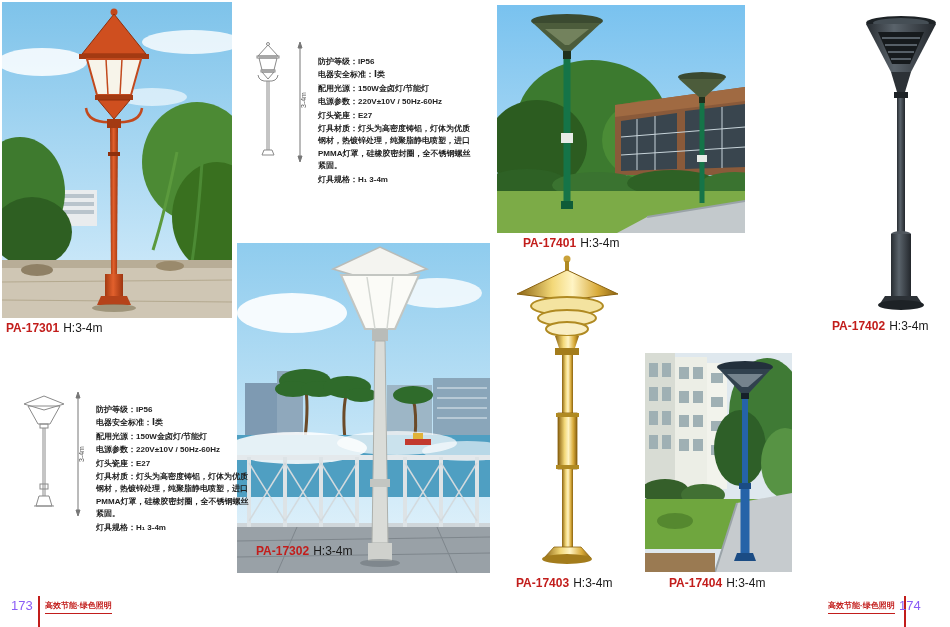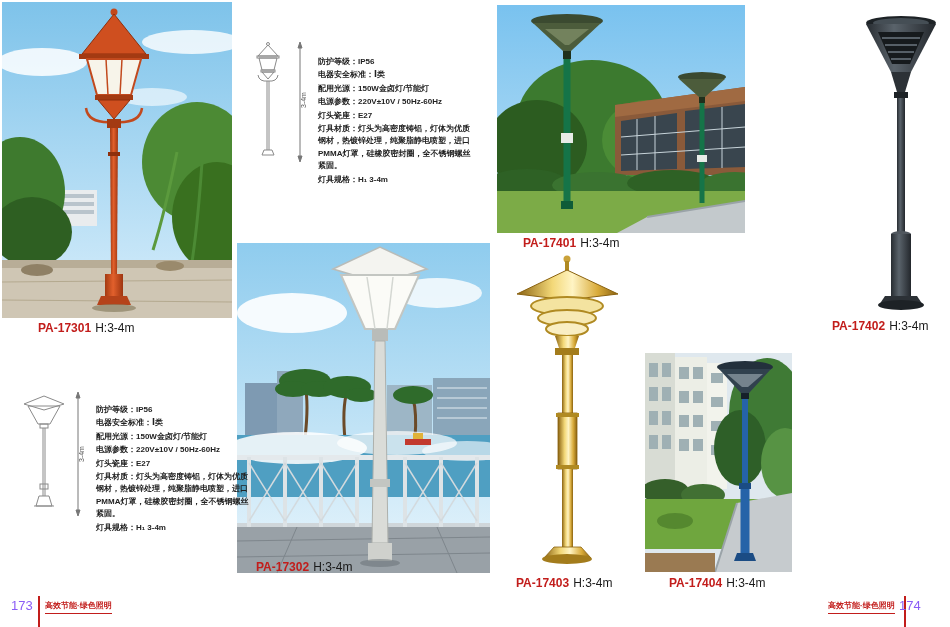--- a/index.html
+++ b/index.html
@@ -74,21 +74,21 @@
       <path d="M112 120 q-26 2 -28 -14" stroke="#c2491d" stroke-width="2.5" fill="none"></path>
       <path d="M112 120 q26 2 28 -14" stroke="#c2491d" stroke-width="2.5" fill="none"></path>
       <rect x="105" y="117" width="14" height="9" fill="#a33a12"></rect>
       <polygon points="108,126 116,126 115,272 109,272" fill="url(#pole1)"></polygon>
       <rect x="106" y="150" width="12" height="4" fill="#8e2f0c"></rect>
       <rect x="103" y="272" width="18" height="22" fill="url(#pole1)"></rect>
       <polygon points="99,294 125,294 129,303 95,303" fill="#b5431a"></polygon>
       <ellipse cx="112" cy="306" rx="22" ry="4" fill="#8a8062" opacity="0.7"></ellipse>
     </svg>
   </div>
-  <div class="plabel" style="left:6px;top:321px;margin-left:32px;">
+  <div class="plabel" style="left:6px;top:321px;">
     <span class="model">PA-17301</span><span class="size">H:3-4m</span>
   </div>
 
   <div class="diagram" style="left:248px;top:38px;">
     <svg width="64" height="128" viewBox="0 0 64 128">
       <g stroke="#8a8a8a" stroke-width="1" fill="none">
         <circle cx="20" cy="6" r="1.5"></circle>
         <path d="M20 7 L10 18 L30 18 Z"></path>
         <rect x="9" y="18" width="22" height="2"></rect>
         <polygon points="11,20 29,20 26,32 14,32"></polygon>
@@ -286,21 +286,21 @@
       <polygon points="104,32 182,32 158,86 128,86" fill="#fbfbf7" stroke="#c3c6c2" stroke-width="2"></polygon>
       <line x1="130" y1="34" x2="138" y2="86" stroke="#d4d7d2" stroke-width="1.5"></line>
       <line x1="156" y1="34" x2="150" y2="86" stroke="#d4d7d2" stroke-width="1.5"></line>
       <rect x="135" y="86" width="16" height="12" fill="#b9bcb9"></rect>
       <polygon points="138,98 148,98 151,300 135,300" fill="#dadcd8" stroke="#adb0ac" stroke-width="1"></polygon>
       <rect x="133" y="236" width="20" height="8" fill="#c3c6c2"></rect>
       <rect x="131" y="300" width="24" height="18" fill="#cfd1cd"></rect>
       <ellipse cx="143" cy="320" rx="20" ry="4" fill="#6e767c" opacity="0.6"></ellipse>
     </svg>
   </div>
-  <div class="plabel" style="left:256px;top:560px;">
+  <div class="plabel" style="left:256px;top:544px;">
     <span class="model">PA-17302</span><span class="size">H:3-4m</span>
   </div>
 
   <div class="diagram" style="left:12px;top:388px;">
     <svg width="78" height="134" viewBox="0 0 78 134">
       <g stroke="#8a8a8a" stroke-width="1" fill="none">
         <polygon points="12,16 32,8 52,16 32,22"></polygon>
         <polygon points="16,18 48,18 38,36 26,36"></polygon>
         <rect x="28" y="36" width="8" height="4"></rect>
         <line x1="31" y1="40" x2="31" y2="108"></line>

